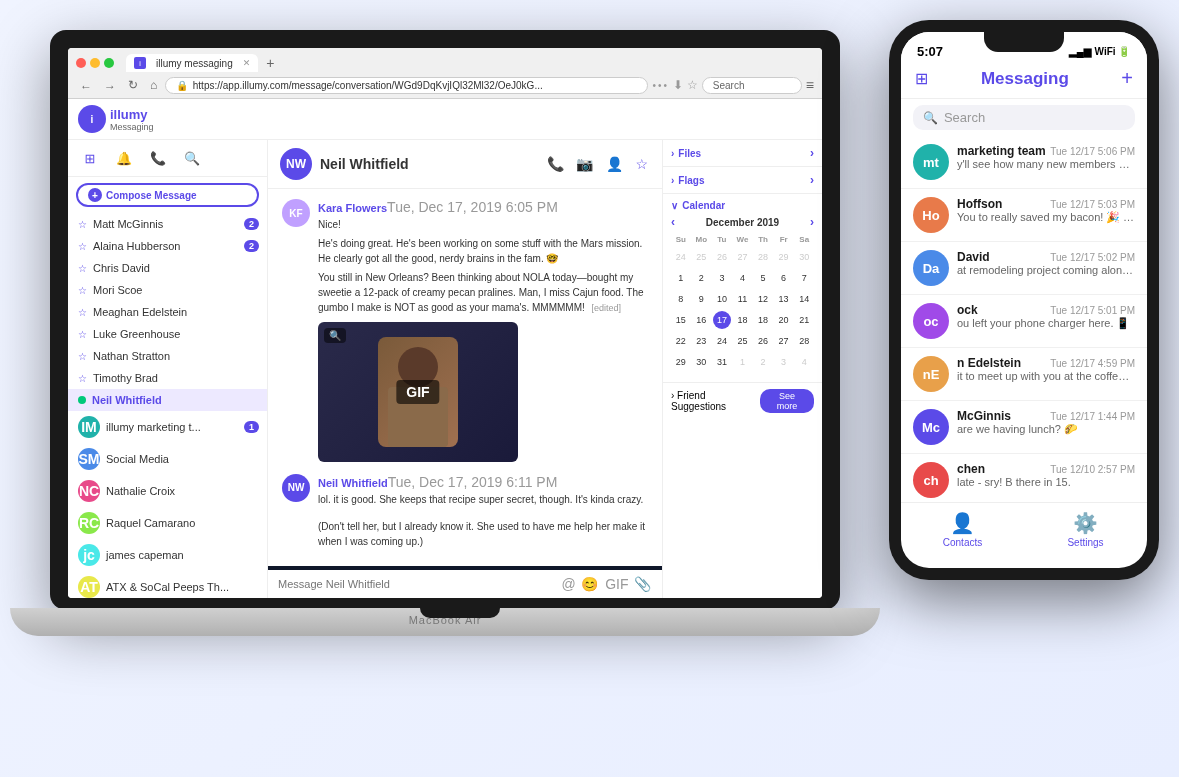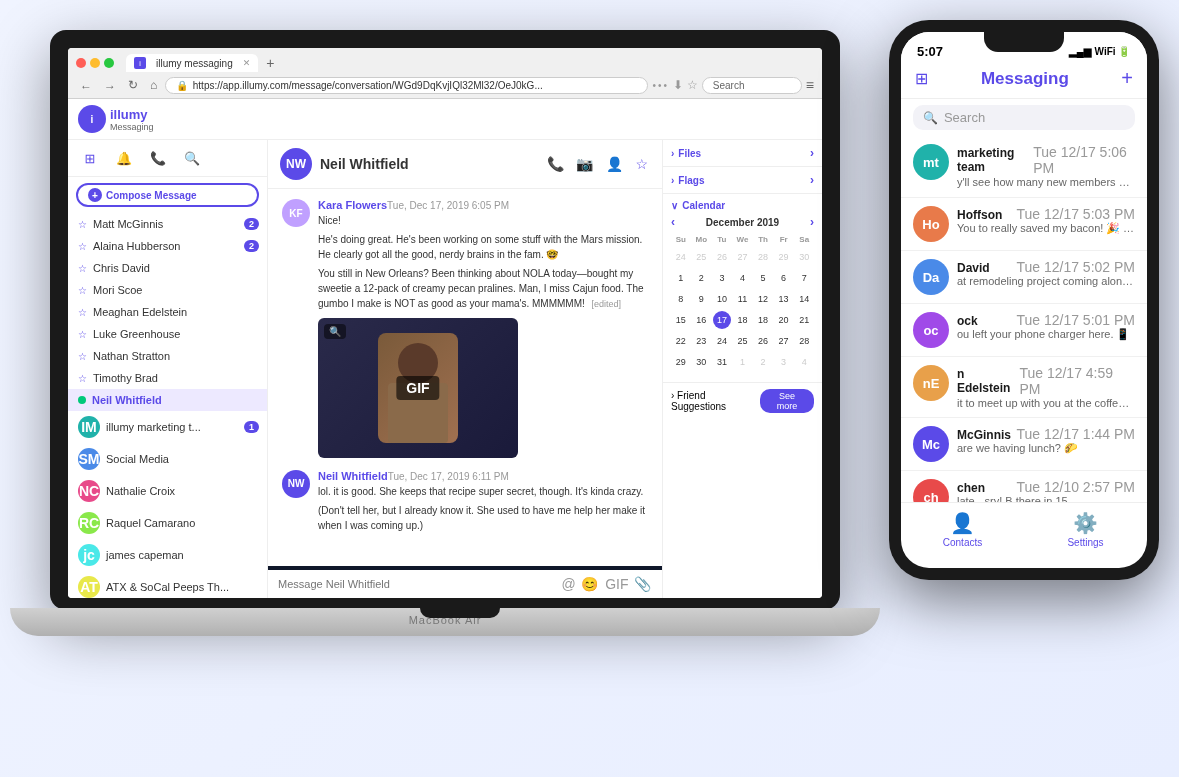--- a/index.html
+++ b/index.html
@@ -294,21 +294,21 @@
       width: 28px; height: 28px;
       border-radius: 50%;
       background: #c0a0ff;
       flex-shrink: 0;
       display: flex; align-items: center; justify-content: center;
       font-size: 10px; color: white; font-weight: bold;
     }
     .msg-content { flex: 1; }
     .msg-header { display: flex; align-items: baseline; margin-bottom: 2px; }
     .msg-name { font-size: 11px; font-weight: 700; color: #5b4ae8; }
-    .msg-time { font-size: 10px; color: #999; }
+    .msg-time { font-size: 14px; color: #999; }
     .msg-text { font-size: 10px; color: #333; line-height: 1.5; }
     .msg-edited { font-size: 9px; color: #999; margin-left: 4px; }
     .gif-placeholder {
       width: 200px; height: 140px;
       background: linear-gradient(135deg, #2a2a4a 0%, #1a1a3a 100%);
       border-radius: 6px;
       margin-top: 6px;
       position: relative;
       overflow: hidden;
       display: flex; align-items: center; justify-content: center;
@@ -489,21 +489,21 @@
     .phone-msg-avatar {
       width: 36px; height: 36px;
       border-radius: 50%;
       flex-shrink: 0;
       display: flex; align-items: center; justify-content: center;
       font-size: 13px; color: white; font-weight: bold;
     }
     .phone-msg-content { flex: 1; overflow: hidden; }
     .phone-msg-header { display: flex; justify-content: space-between; align-items: baseline; }
     .phone-msg-name { font-size: 12px; font-weight: 700; color: #1a1a1a; }
-    .phone-msg-time { font-size: 14px; color: #999; }
+    .phone-msg-time { font-size: 10px; color: #999; }
     .phone-msg-preview { font-size: 11px; color: #666; white-space: nowrap; overflow: hidden; text-overflow: ellipsis; }
     .phone-bottom-bar {
       display: flex;
       border-top: 1px solid #eee;
       padding: 8px 0 20px 0;
     }
     .phone-bottom-item {
       flex: 1;
       display: flex; flex-direction: column; align-items: center;
       gap: 2px; cursor: pointer;
@@ -690,21 +690,21 @@
               </div>
 
               <div class="message">
                 <div class="msg-avatar" style="background:#5b4ae8">NW</div>
                 <div class="msg-content">
                   <div class="msg-header">
                     <span class="msg-name">Neil Whitfield</span>
                     <span class="msg-time">Tue, Dec 17, 2019 6:11 PM</span>
                   </div>
                   <div class="msg-text">lol. it is good. She keeps that recipe super secret, though. It's kinda crazy.</div>
-                  <div class="msg-text" style="margin-top:4px">(Don't tell her, but I already know it. She used to have me help her make it when I was coming up.)</div>
+                  <div class="msg-text" style="margin-top:12px">(Don't tell her, but I already know it. She used to have me help her make it when I was coming up.)</div>
                 </div>
               </div>
             </div>
 
             <div class="message-input-bar">
               <input class="message-input" type="text" placeholder="Message Neil Whitfield" style="">
               <span class="input-action">@</span>
               <span class="input-action">😊</span>
               <span class="input-action">GIF</span>
               <span class="input-action">📎</span>

